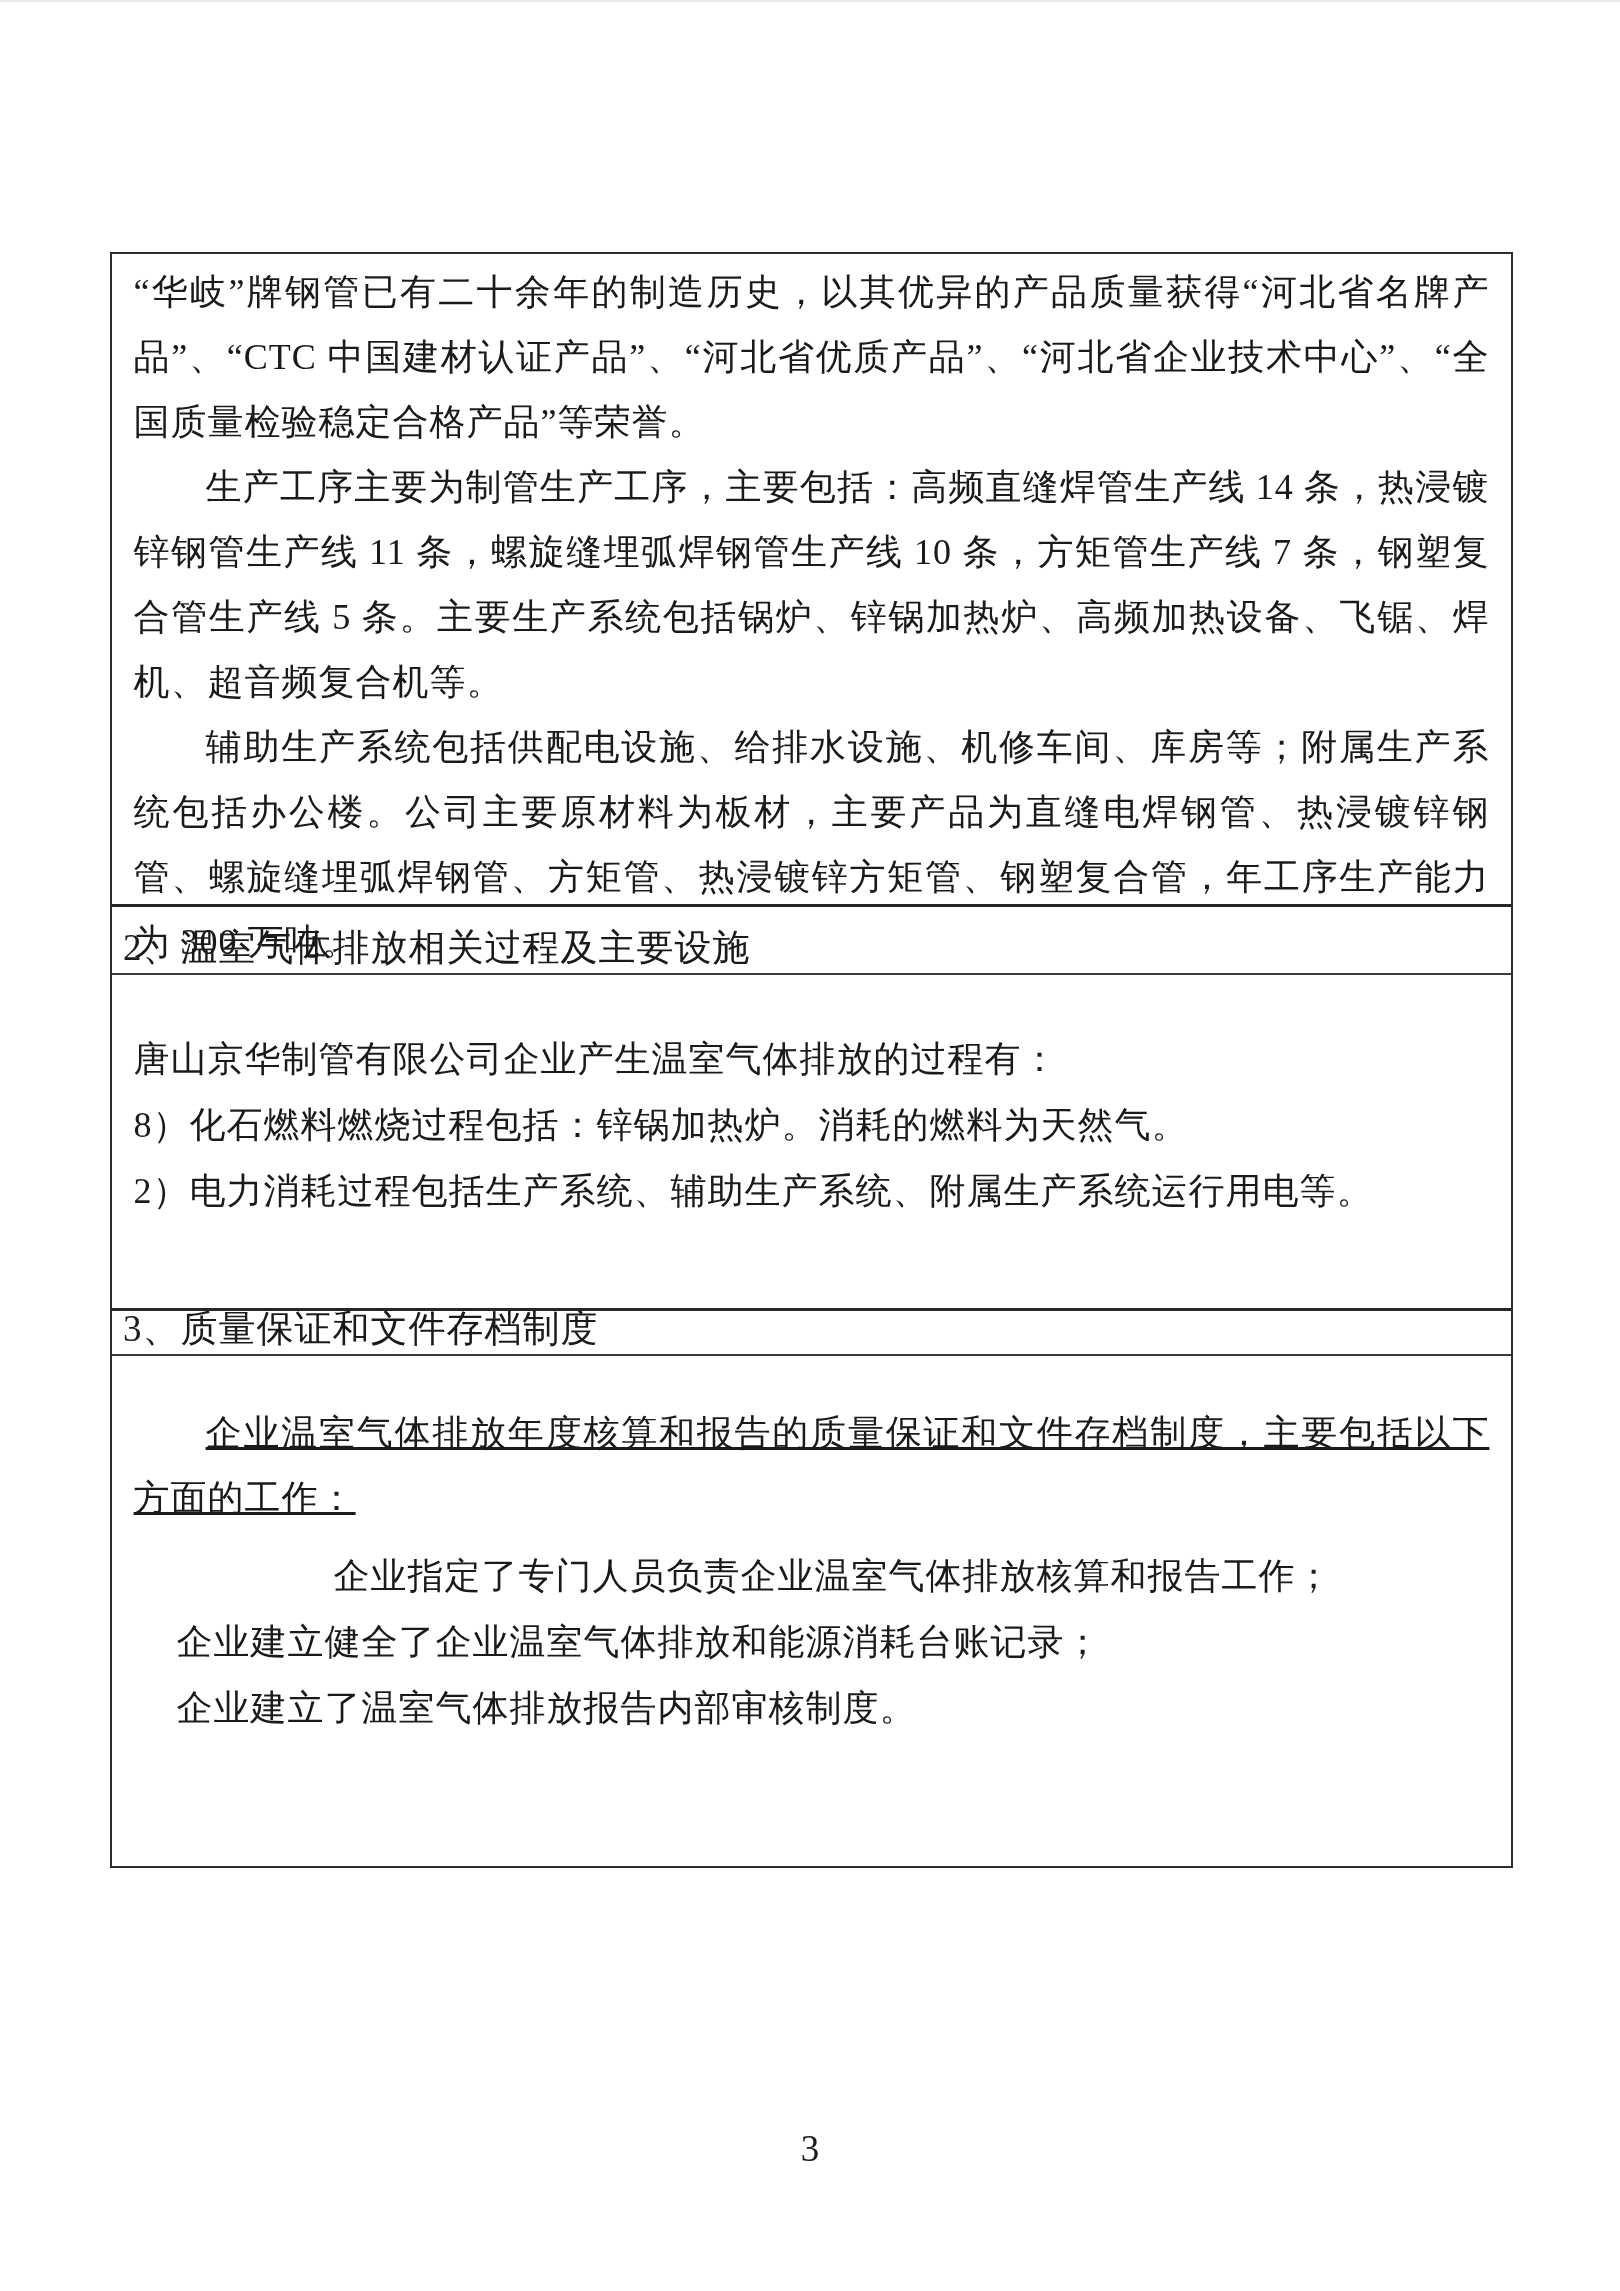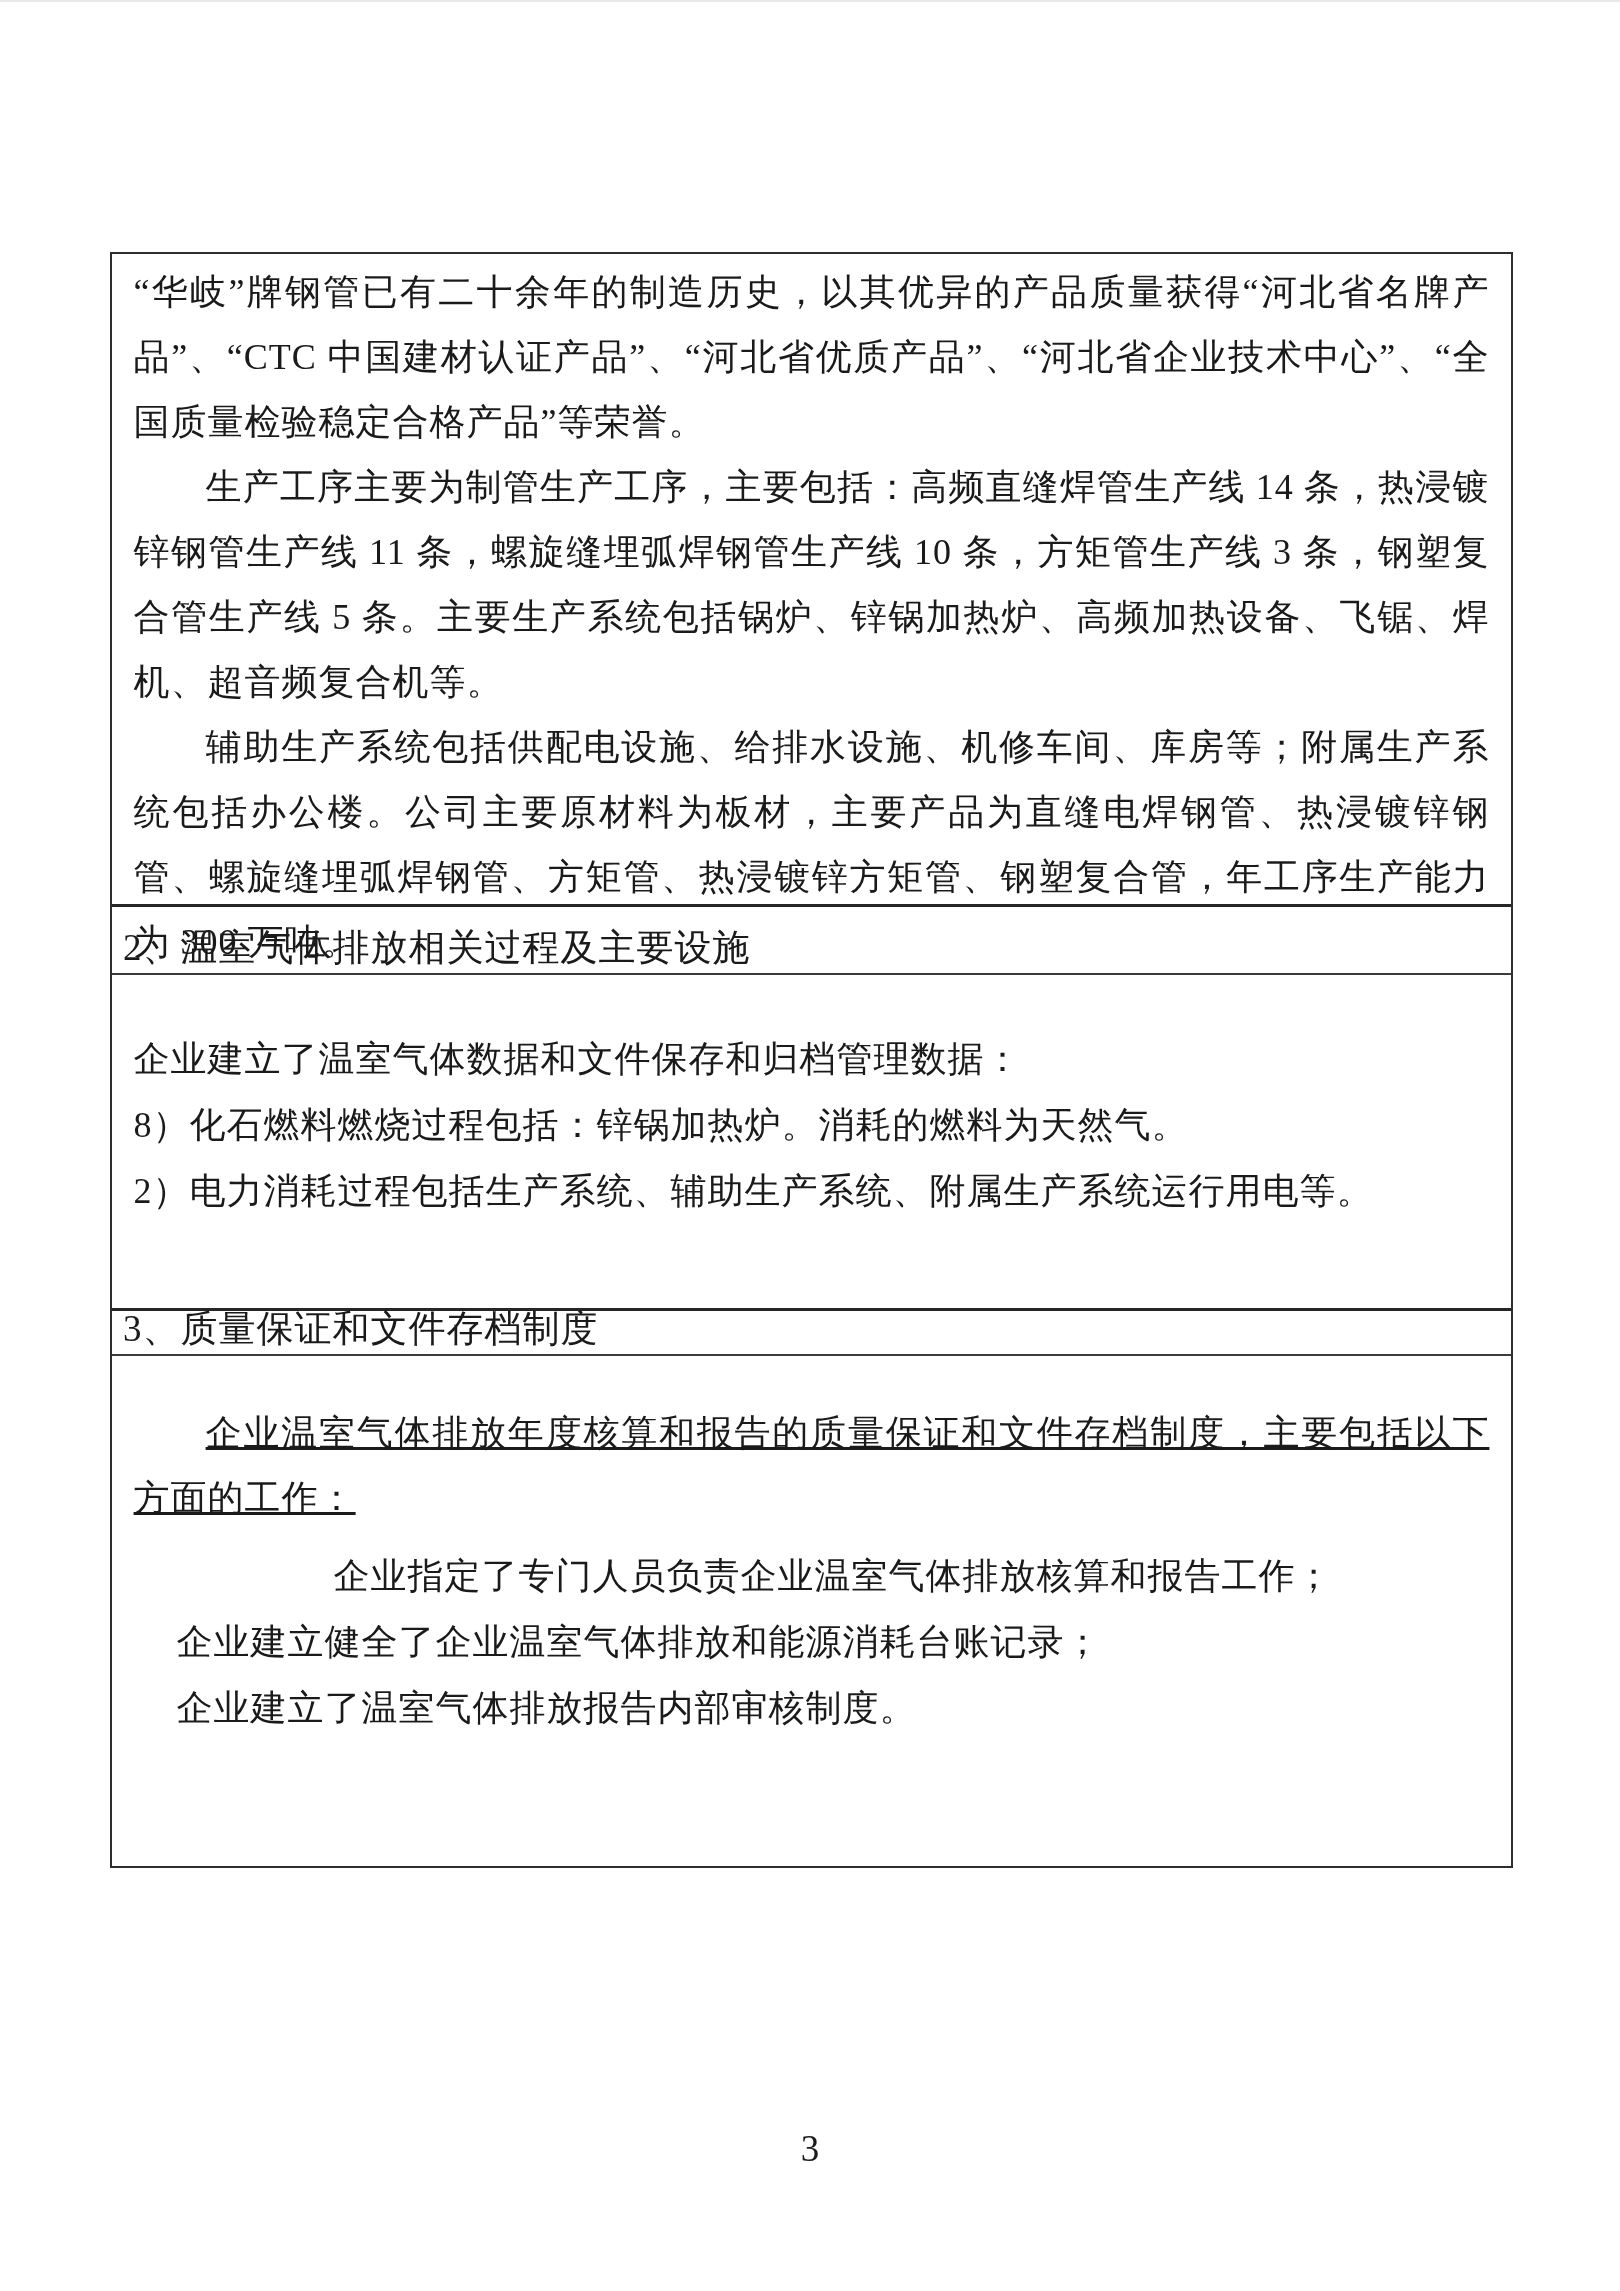--- a/index.html
+++ b/index.html
@@ -88,30 +88,30 @@
 </style>
 </head>
 <body>
 
 <div class="page">
 
   <div class="doc-table">
 
     <section class="row row-s1">
       <p class="para no-indent">“华岐”牌钢管已有二十余年的制造历史，以其优异的产品质量获得“河北省名牌产品”、“CTC 中国建材认证产品”、“河北省优质产品”、“河北省企业技术中心”、“全国质量检验稳定合格产品”等荣誉。</p>
-      <p class="para">生产工序主要为制管生产工序，主要包括：高频直缝焊管生产线 14 条，热浸镀锌钢管生产线 11 条，螺旋缝埋弧焊钢管生产线 10 条，方矩管生产线 3 条，钢塑复合管生产线 5 条。主要生产系统包括锅炉、锌锅加热炉、高频加热设备、飞锯、焊机、超音频复合机等。</p>
+      <p class="para">生产工序主要为制管生产工序，主要包括：高频直缝焊管生产线 14 条，热浸镀锌钢管生产线 11 条，螺旋缝埋弧焊钢管生产线 10 条，方矩管生产线 7 条，钢塑复合管生产线 5 条。主要生产系统包括锅炉、锌锅加热炉、高频加热设备、飞锯、焊机、超音频复合机等。</p>
       <p class="para">辅助生产系统包括供配电设施、给排水设施、机修车间、库房等；附属生产系统包括办公楼。公司主要原材料为板材，主要产品为直缝电焊钢管、热浸镀锌钢管、螺旋缝埋弧焊钢管、方矩管、热浸镀锌方矩管、钢塑复合管，年工序生产能力为 300 万吨。</p>
     </section>
 
     <section class="row row-h2">
       <span class="header-text">2、温室气体排放相关过程及主要设施</span>
     </section>
 
     <section class="row row-s2">
-      <p class="line">企业建立了温室气体数据和文件保存和归档管理数据：</p>
+      <p class="line">唐山京华制管有限公司企业产生温室气体排放的过程有：</p>
       <p class="line">8）化石燃料燃烧过程包括：锌锅加热炉。消耗的燃料为天然气。</p>
       <p class="line">2）电力消耗过程包括生产系统、辅助生产系统、附属生产系统运行用电等。</p>
     </section>
 
     <section class="row row-h3">
       <span class="header-text">3、质量保证和文件存档制度</span>
     </section>
 
     <section class="row row-s3">
       <p class="intro">企业温室气体排放年度核算和报告的质量保证和文件存档制度，主要包括以下方面的工作：</p>

